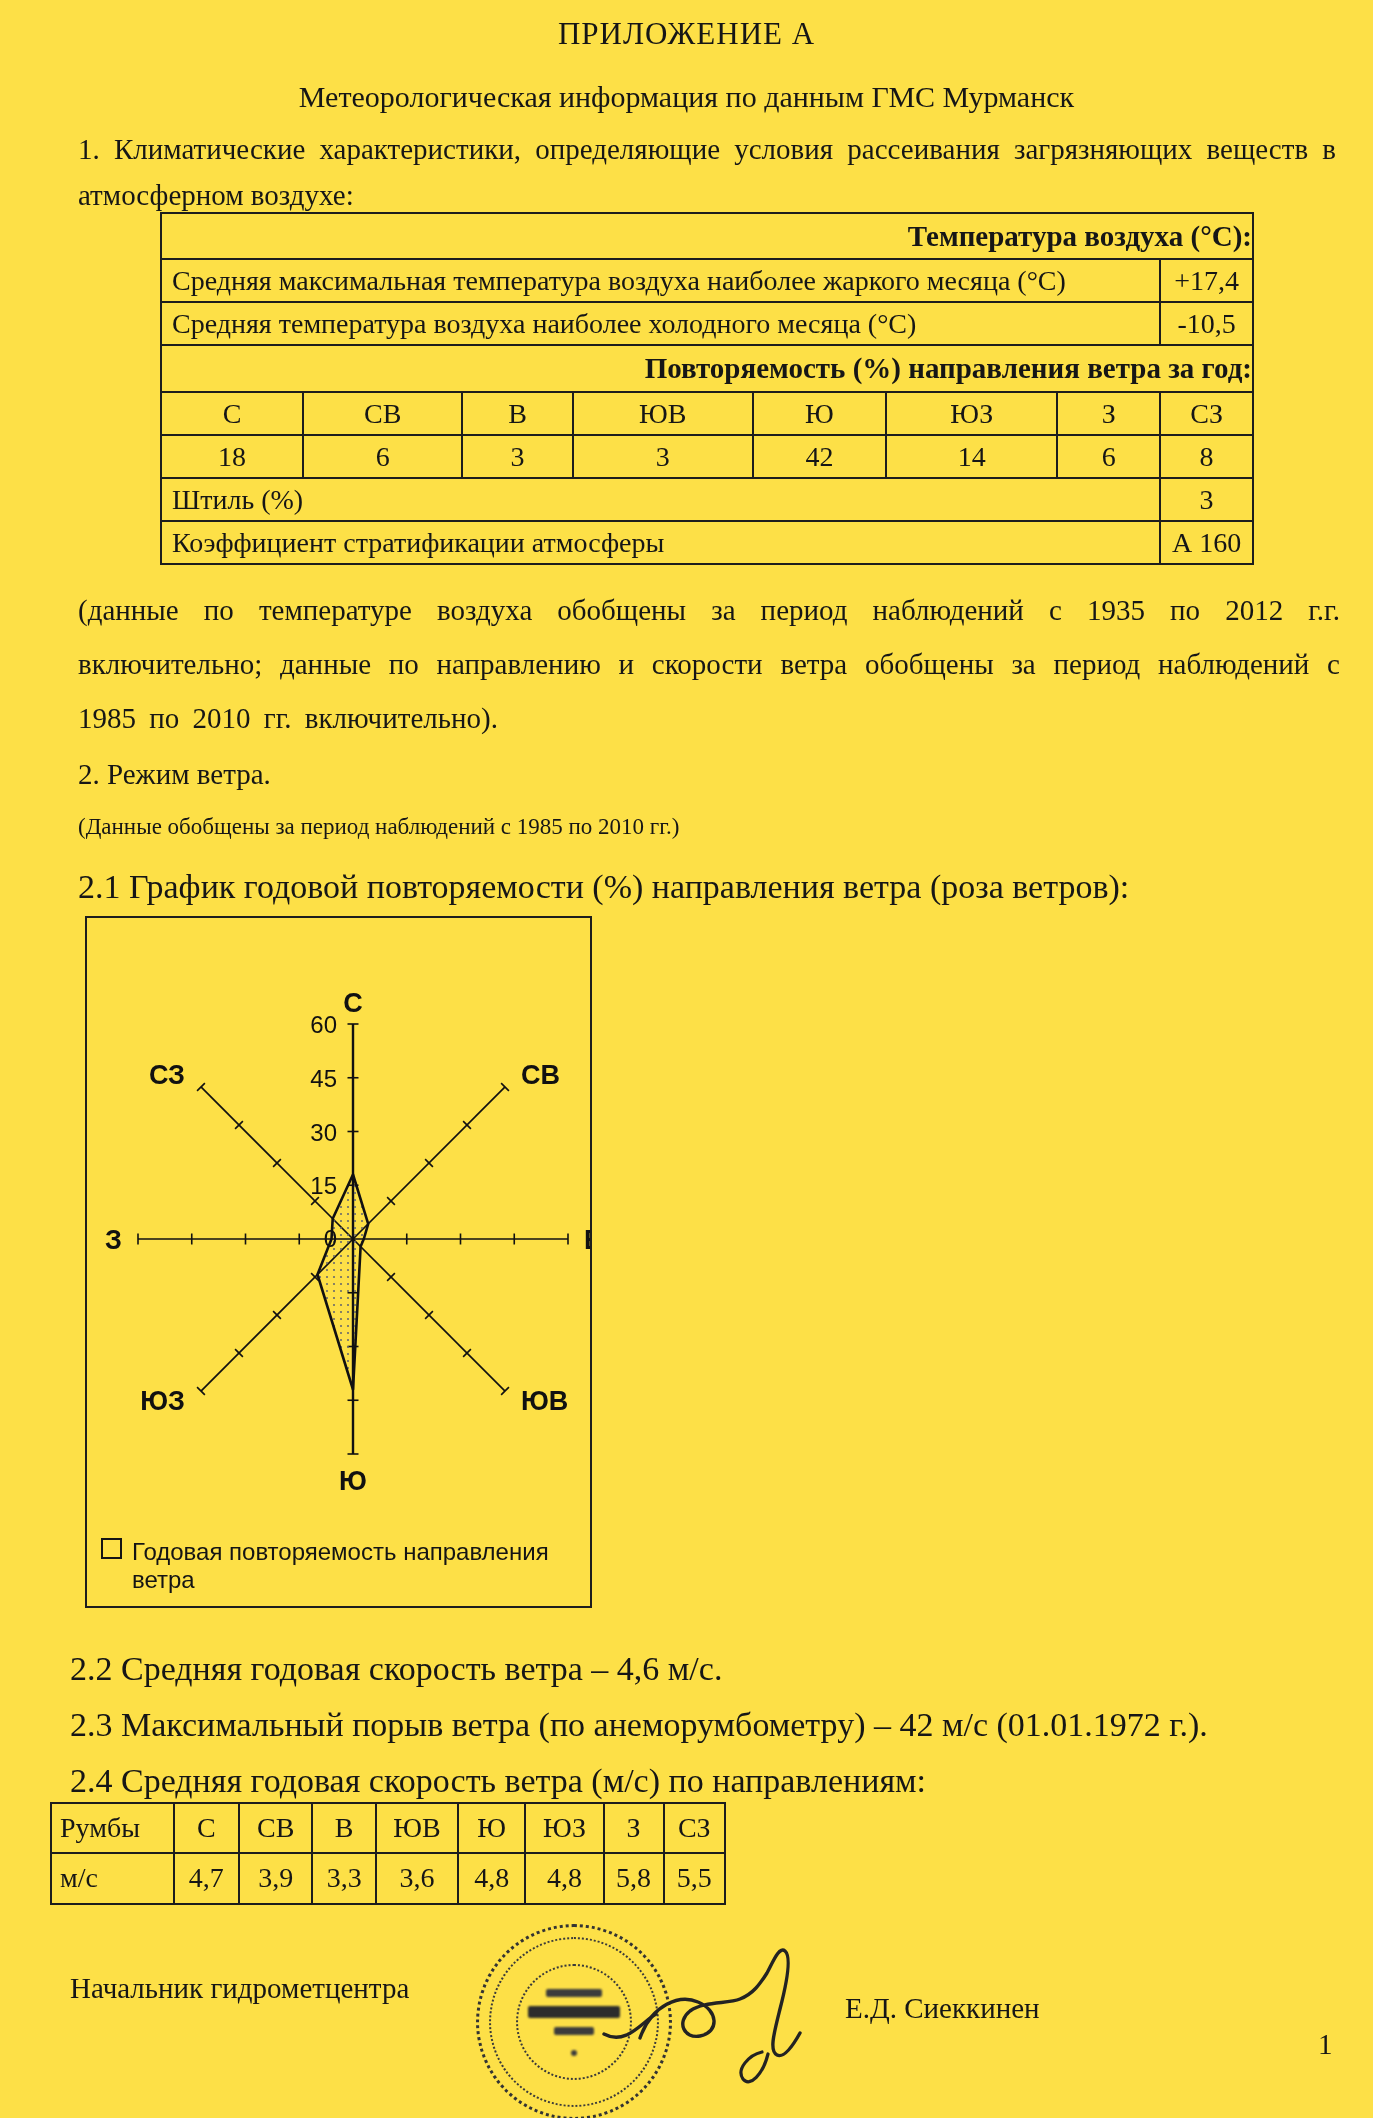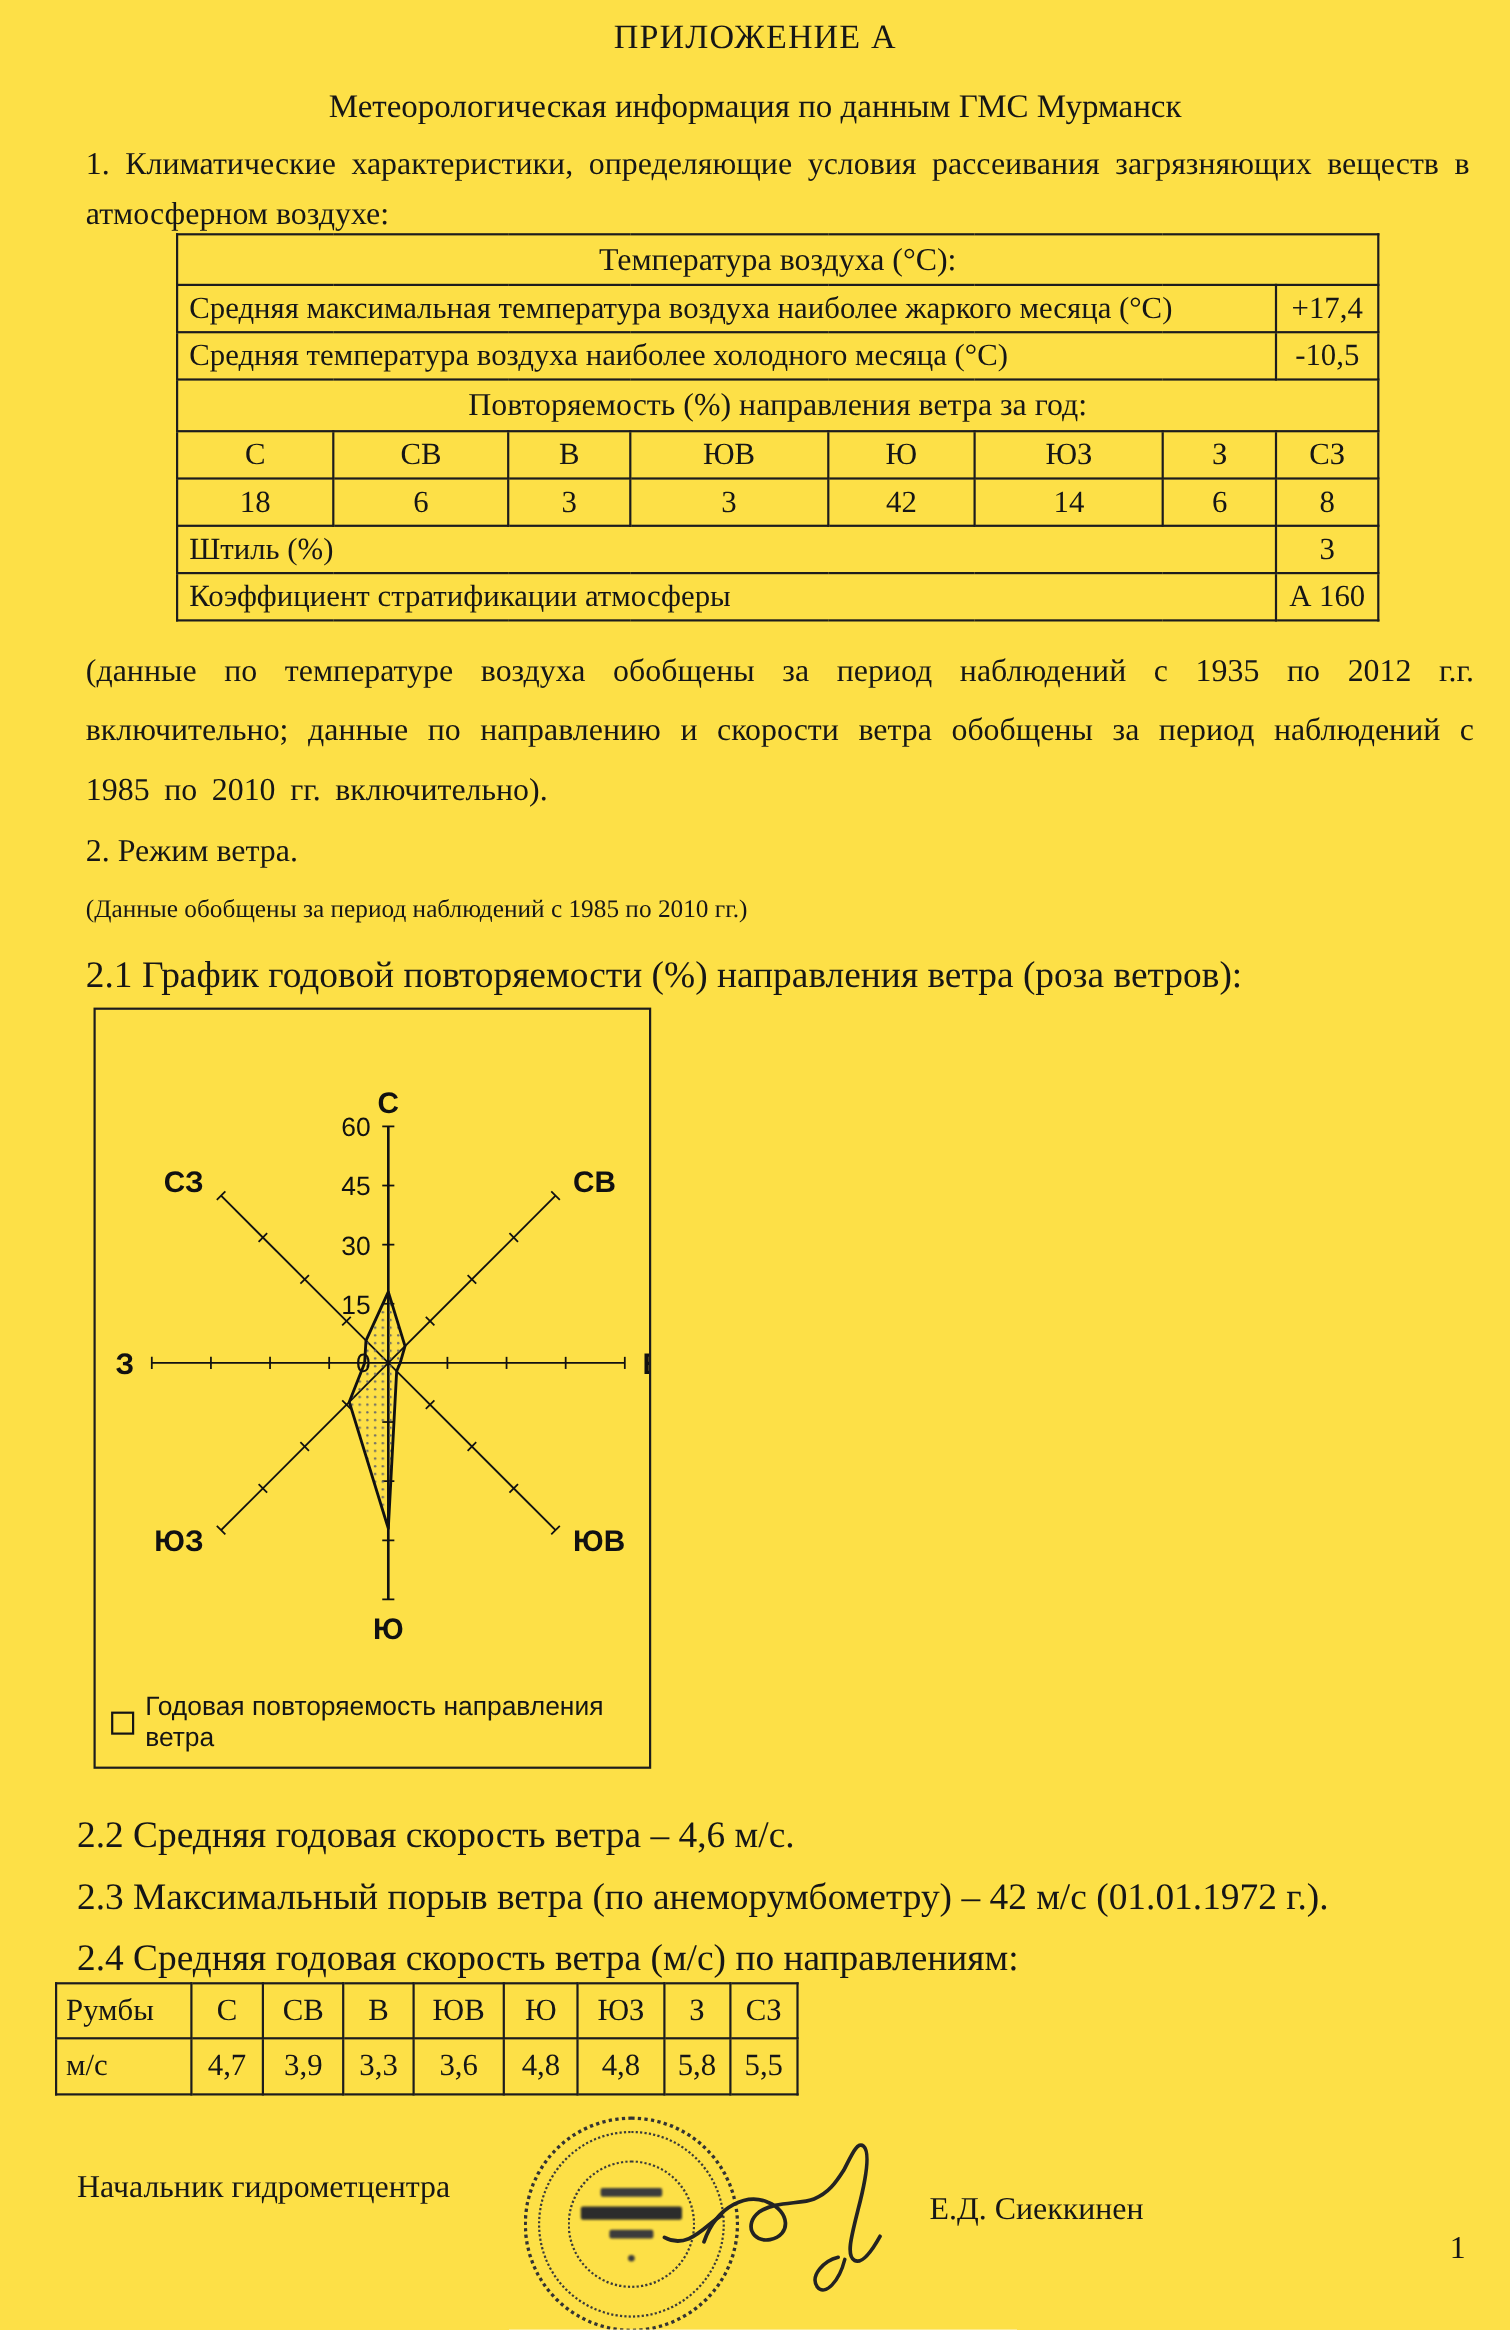--- a/index.html
+++ b/index.html
@@ -16,29 +16,29 @@
   .h2note{left:78px;top:814px;font-size:23px;}
   .item{font-size:34px;}
   .i21{left:78px;top:868px;}
   .i22{left:70px;top:1650px;}
   .i23{left:70px;top:1706px;}
   .i24{left:70px;top:1762px;}
 
   table{border-collapse:collapse;table-layout:fixed;}
   .t1{left:160px;top:212px;width:1094px;font-size:28px;}
   .t1 td{border:2px solid #1d1d1d;padding:3px 10px;line-height:1.25;}
-  .t1 .hdr{font-weight:normal;text-align:center;font-size:29px;padding:4px 0;}
+  .t1 .hdr{font-weight:bold;text-align:right;font-size:29px;padding:4px 0;}
   .t1 .val{text-align:center;padding:3px 2px;}
   .t1 .dir{text-align:center;}
   .t2{left:50px;top:1802px;width:676px;font-size:28px;}
   .t2 td{border:2px solid #1d1d1d;padding:6px 8px;line-height:1.3;}
   .t2 .dir{text-align:center;}
 
   .chartbox{left:85px;top:916px;width:507px;height:692px;border:2px solid #1d1d1d;box-sizing:border-box;}
-  .legend{position:absolute;left:14px;bottom:12px;display:flex;align-items:center;
+  .legend{position:absolute;left:14px;bottom:12px;display:flex;
           font-family:"Liberation Sans", sans-serif;font-size:24px;color:#141414;}
   .legend-sq{width:17px;height:17px;border:2px solid #141414;margin-right:10px;flex:none;}
 
   .sign-label{left:70px;top:1972px;font-size:29px;text-align:center;}
   .sign-name{left:845px;top:1992px;font-size:29px;}
   .pagenum{left:1318px;top:2028px;font-size:29px;}
 
   .stamp{left:476px;top:1924px;width:196px;height:196px;}
   .stamp .ring{position:absolute;border-radius:50%;}
   .r1{inset:0;border:3px dotted #333;}

